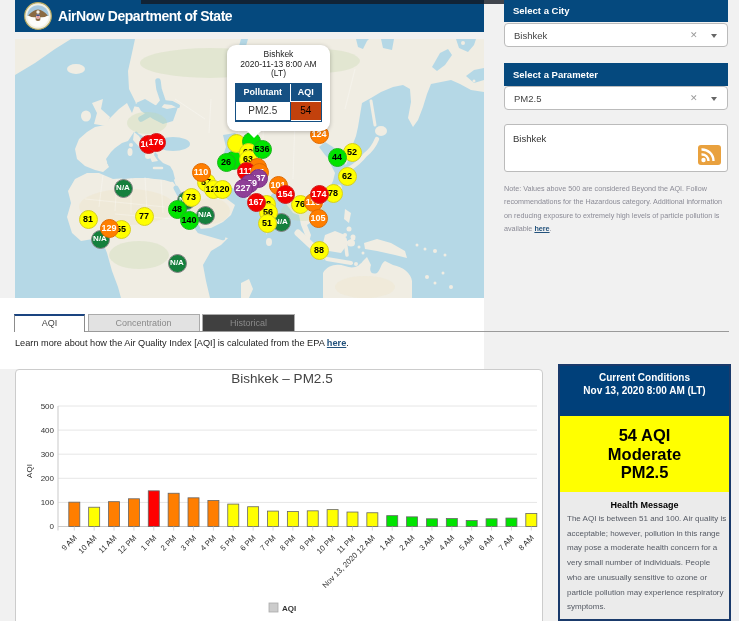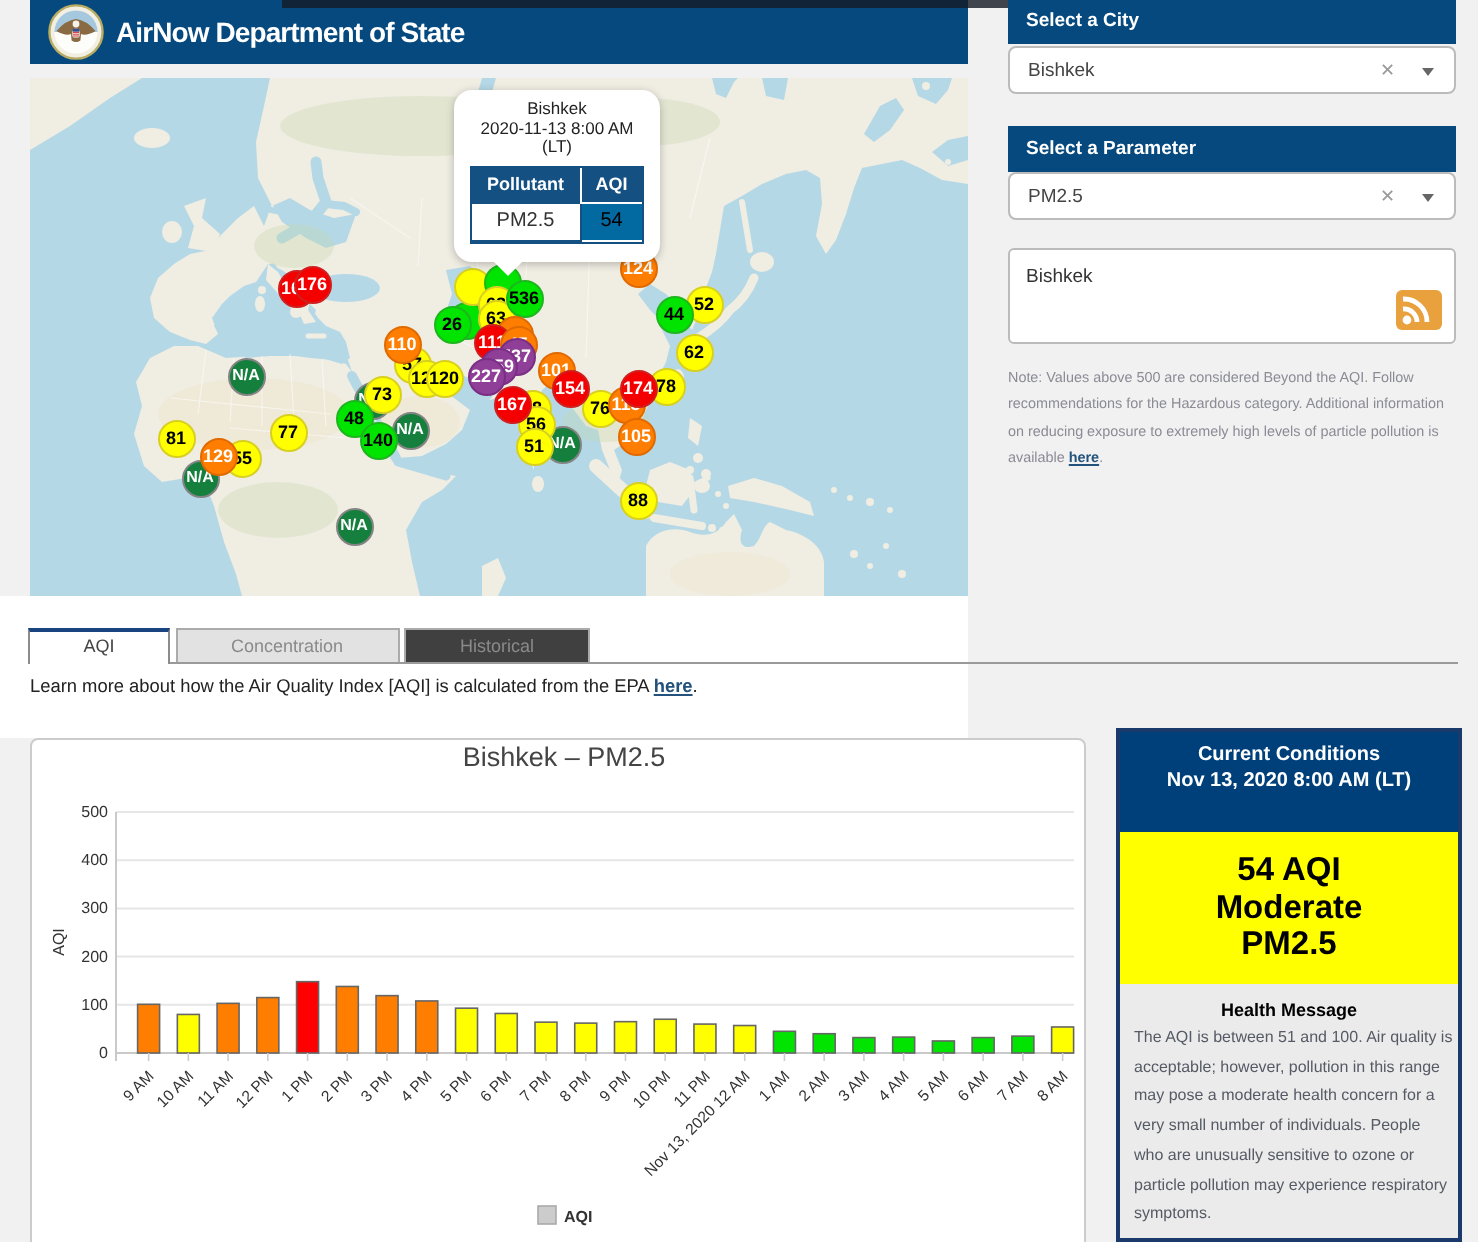--- a/index.html
+++ b/index.html
@@ -155,21 +155,21 @@
 <div class="abs" style="left:212px;top:11px;width:103px;text-align:center;font-size:8.5px;color:#222;line-height:9.5px;z-index:6;">Bishkek<br>2020-11-13 8:00 AM<br>(LT)</div>
 <div class="abs" style="left:220px;top:44px;z-index:6;border:1px solid #155083;">
 <table style="border-collapse:collapse;font-size:9px;">
 <tbody>
             <tr style="background:#155083;color:#fff;font-weight:bold;">
 <td style="border-right:1px solid #fff;width:54px;height:17px;text-align:center;">Pollutant</td>
 <td style="width:31px;text-align:center;">AQI</td>
             </tr>
 <tr>
               <td style="border:1px solid #155083;border-left:none;height:19px;text-align:center;font-size:10px;color:#333;background:#fff;">PM2.5</td>
-<td style="border-top:1px solid #fff;text-align:center;font-size:10px;color:#000;background:#0369a1;">54</td>
+<td style="border-top:1px solid #fff;text-align:center;font-size:10px;color:#000;background:#c2410c;">54</td>
             </tr>
 </tbody>
         </table>
       </div>
 </div>
 <div class="abs" style="left:504px;top:0;width:223.5px;height:22px;background:#05497e;"></div>
 <div class="abs" style="left:513px;top:5px;font-size:9.5px;font-weight:bold;color:#fff;">Select a City</div>
 <div class="abs" style="left:504px;top:23px;width:223.5px;height:24px;background:#fff;border:1px solid #bbb;border-radius:4px;">
 <div style="position:absolute;left:9px;top:6px;font-size:9.5px;color:#444;">Bishkek</div>
 <div style="position:absolute;right:29px;top:6px;font-size:9px;color:#9a9a9a;">✕</div>

